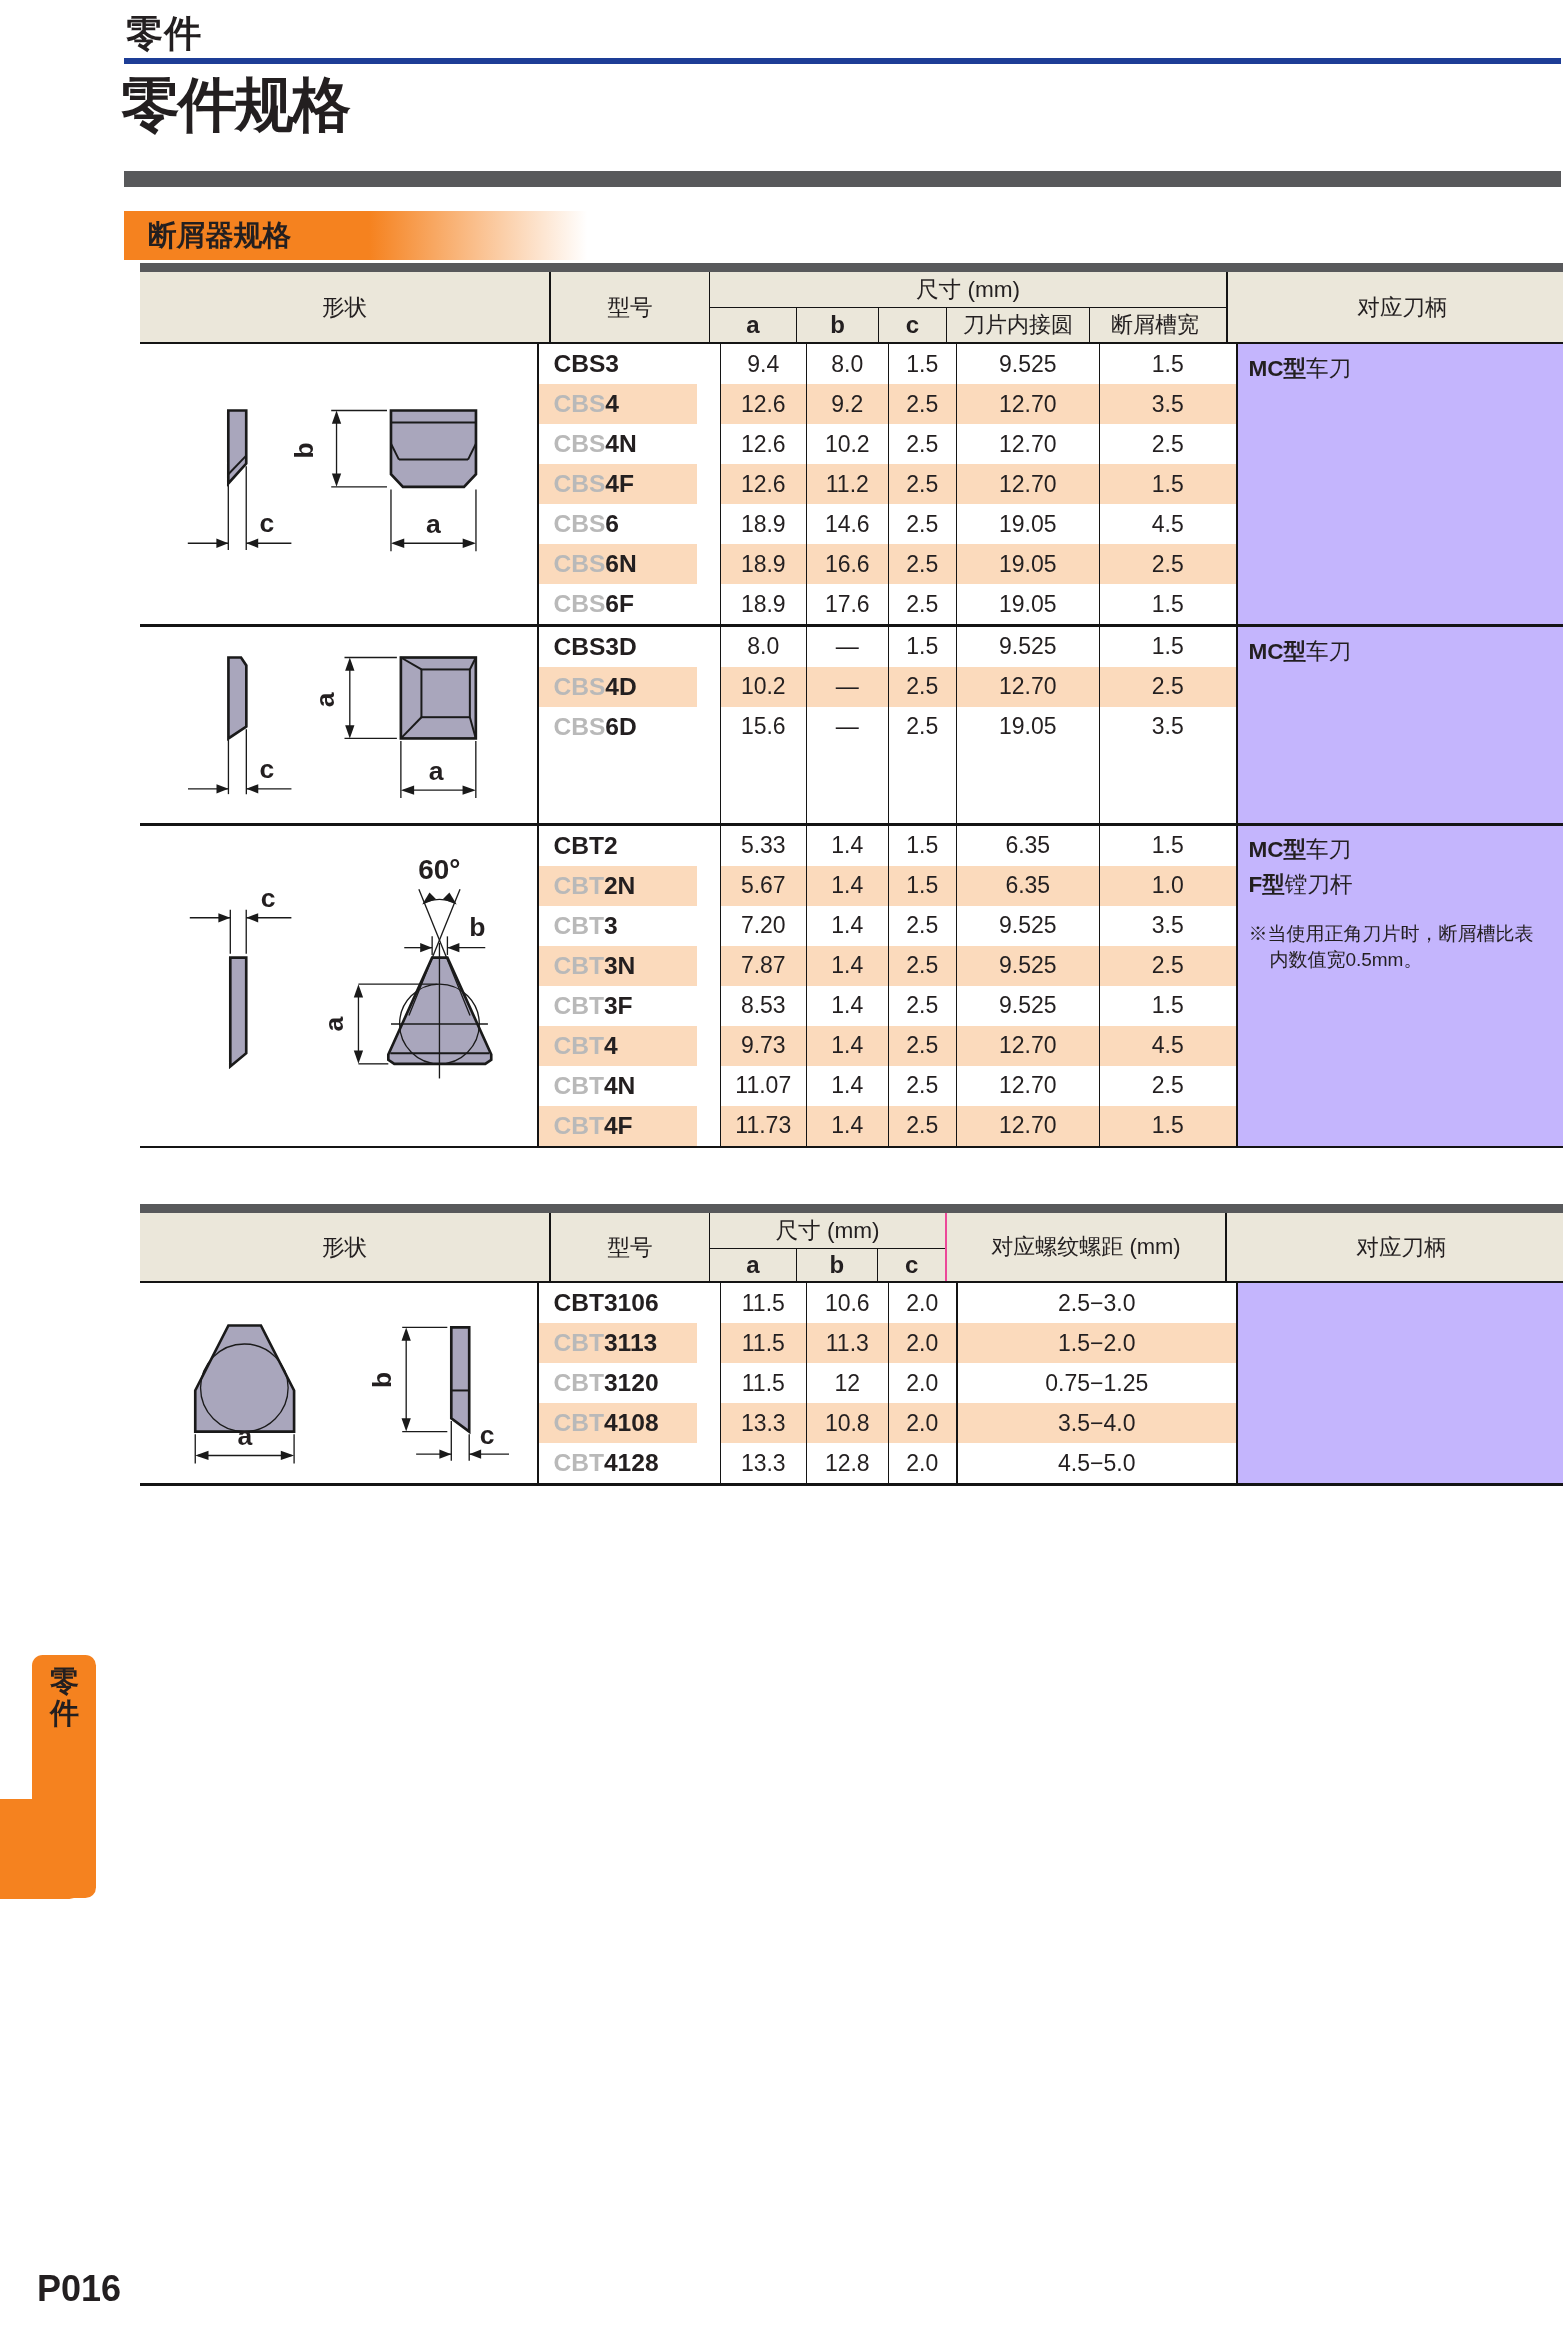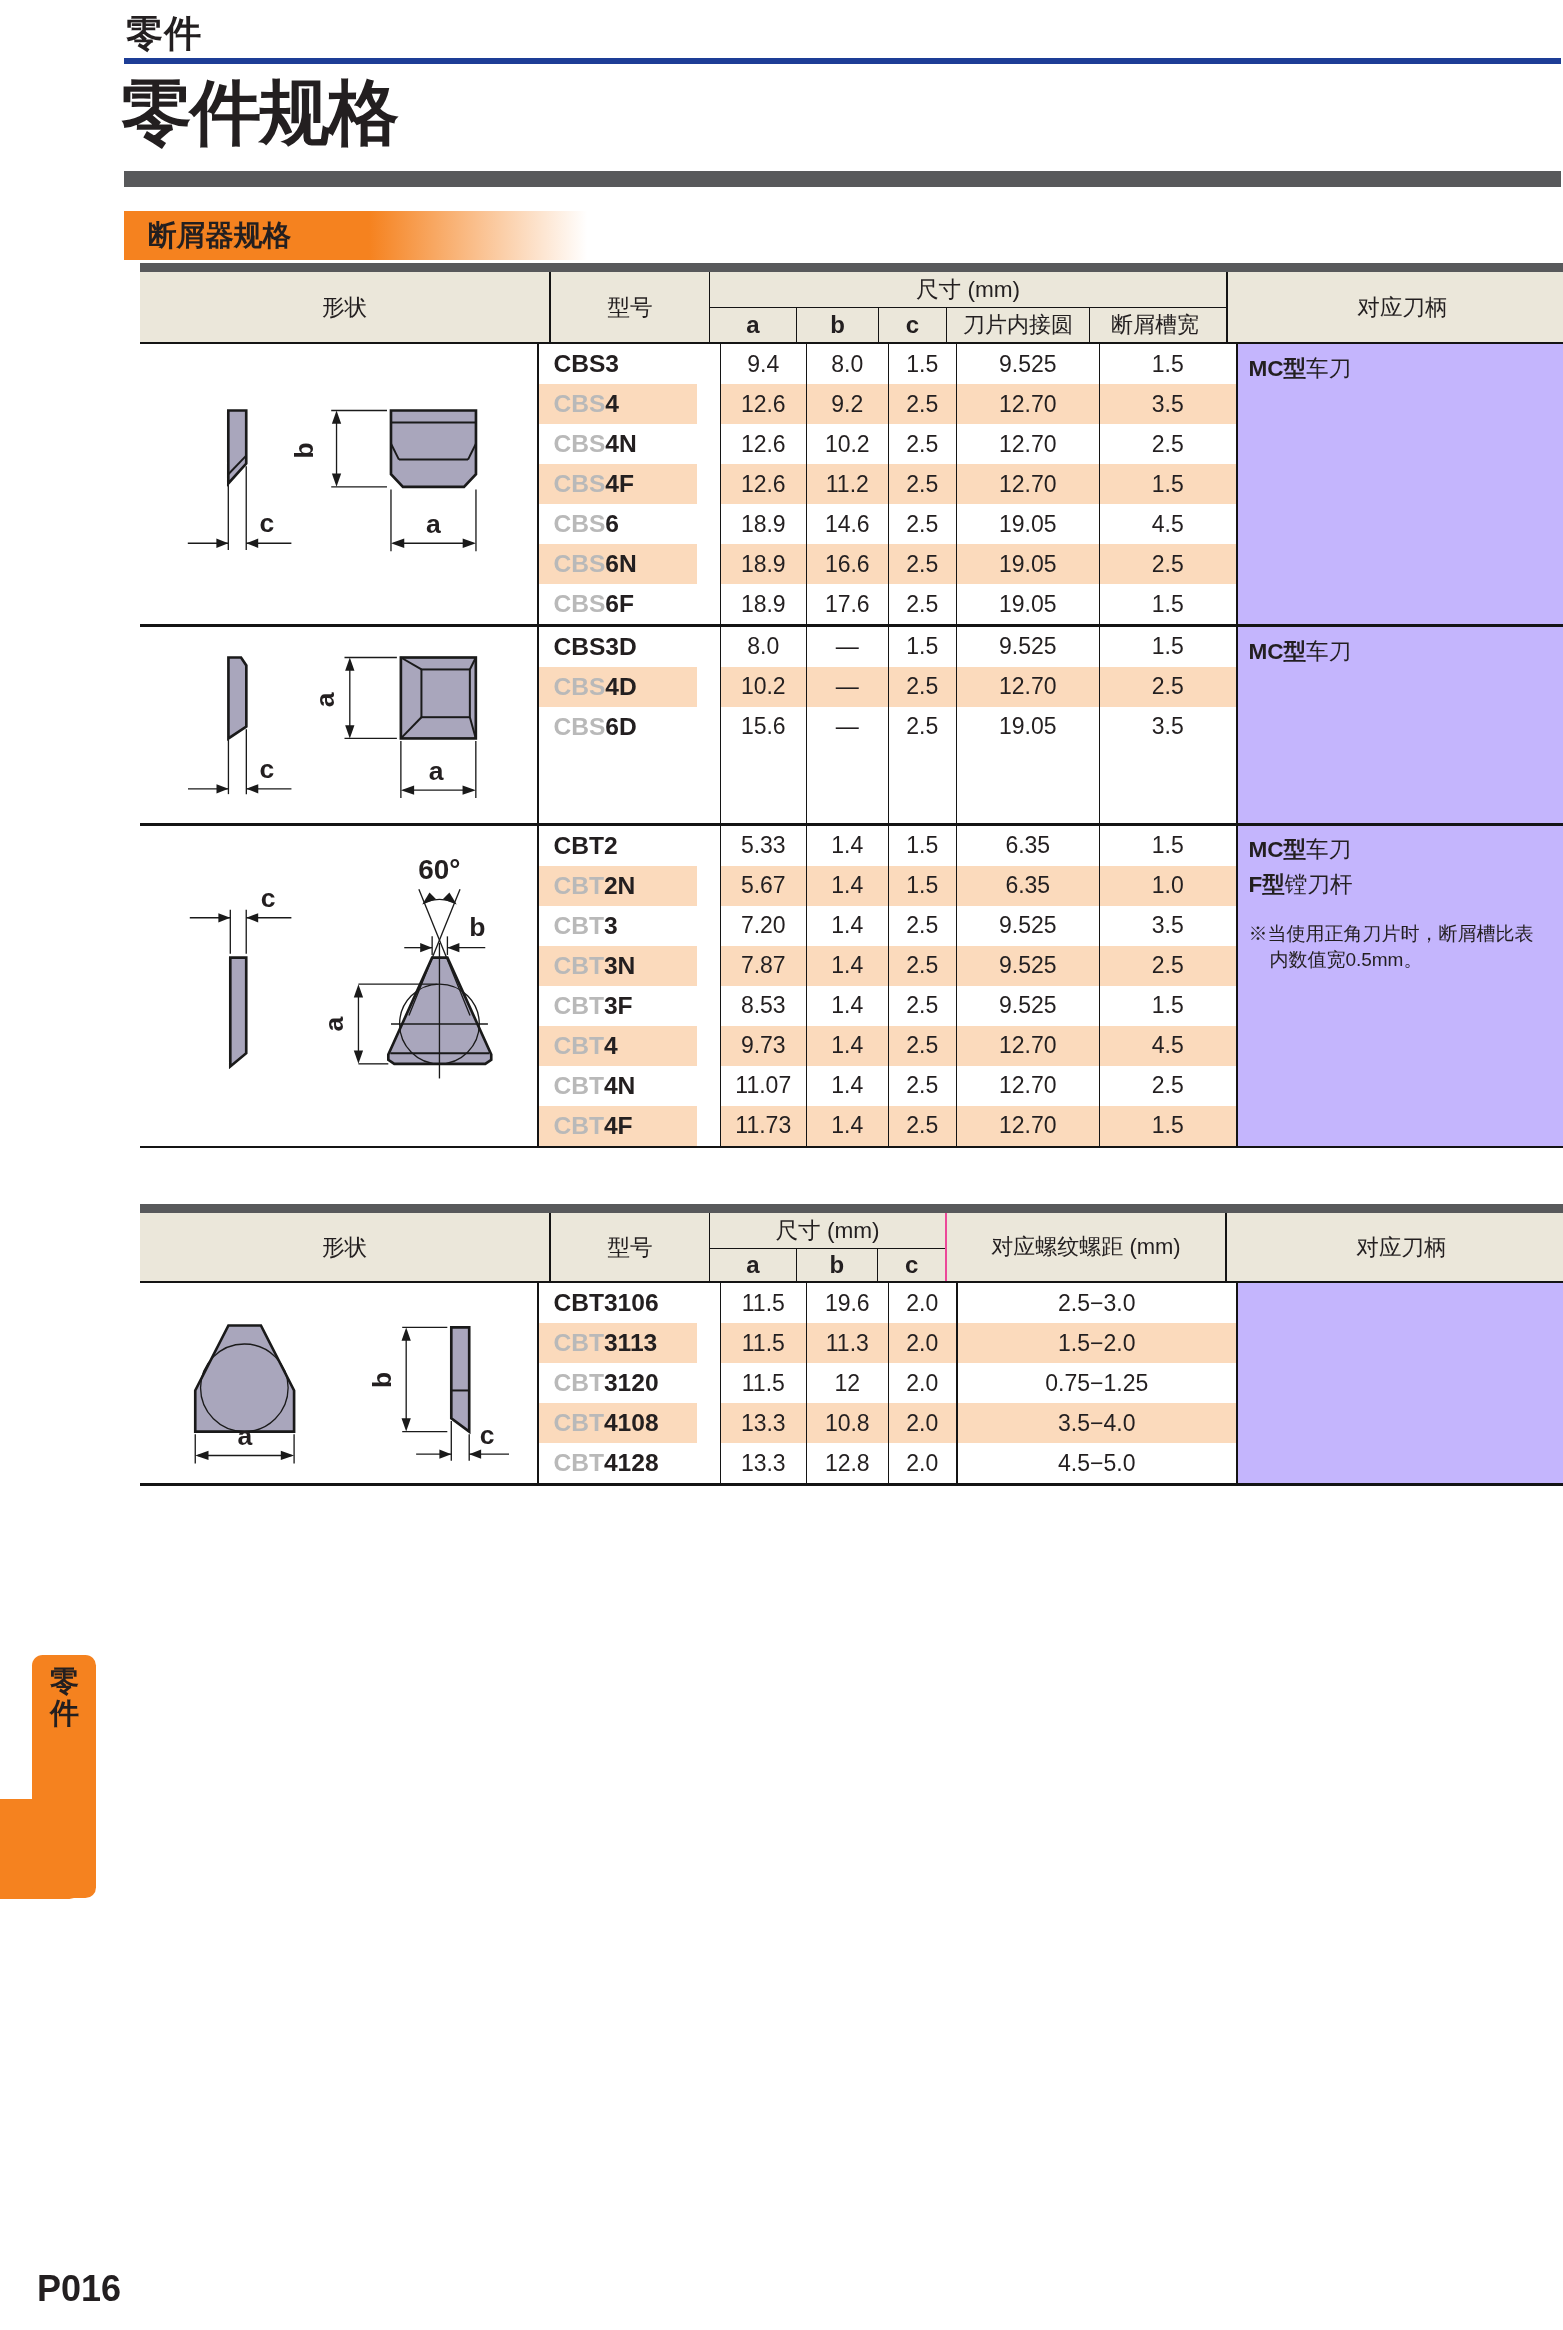--- a/index.html
+++ b/index.html
@@ -9,21 +9,21 @@
     background:#ffffff;
     font-family:"Liberation Sans", sans-serif;
     color:#231f20;
     overflow:hidden;
   }
   .abs{position:absolute;}
 
   
   .eyebrow{left:126px;top:9.3px;font-size:37px;font-weight:800;letter-spacing:1.3px;}
   .blue-rule{left:124px;top:58px;width:1437px;height:6px;background:#1d3d96;}
-  .page-title{left:121px;top:66px;font-size:71px;font-weight:800;letter-spacing:-2px;}
+  .page-title{left:121px;top:66px;font-size:59px;font-weight:800;letter-spacing:-2px;}
   .gray-rule{left:124px;top:171px;width:1437px;height:16px;background:#58595b;}
   .section-hdr{
     left:124px;top:211px;width:545px;height:49px;
     background:linear-gradient(90deg,#f5821f 0%,#f5821f 45%,rgba(245,130,31,0) 85%);
     font-size:28.6px;font-weight:700;line-height:49px;padding-left:24px;box-sizing:border-box;
   }
 
   
   .tbl{position:absolute;left:140px;width:1437px;}
   .t1{top:263px;}
@@ -438,21 +438,21 @@
         <line class="thin" x1="496" y1="258" x2="556" y2="258"></line>
         <path class="ah" d="M469,258 L451,251 L451,265 Z"></path>
         <path class="ah" d="M496,258 L514,251 L514,265 Z"></path>
         <text x="512" y="242">c</text>
       </svg>
     </div>
     <div class="rows-col" id="t2-rows">
         <div class="t-row">
           <div class="cell c-model">CBT3106</div>
           <div class="cell c-a">11.5</div>
-          <div class="cell c-b">19.6</div>
+          <div class="cell c-b">10.6</div>
           <div class="cell c-c">2.0</div>
           <div class="cell c-pitch">2.5−3.0</div>
         </div>
         <div class="t-row shaded">
           <div class="cell c-model"><span class="mp">CBT</span>3113</div>
           <div class="cell c-a">11.5</div>
           <div class="cell c-b">11.3</div>
           <div class="cell c-c">2.0</div>
           <div class="cell c-pitch">1.5−2.0</div>
         </div>

